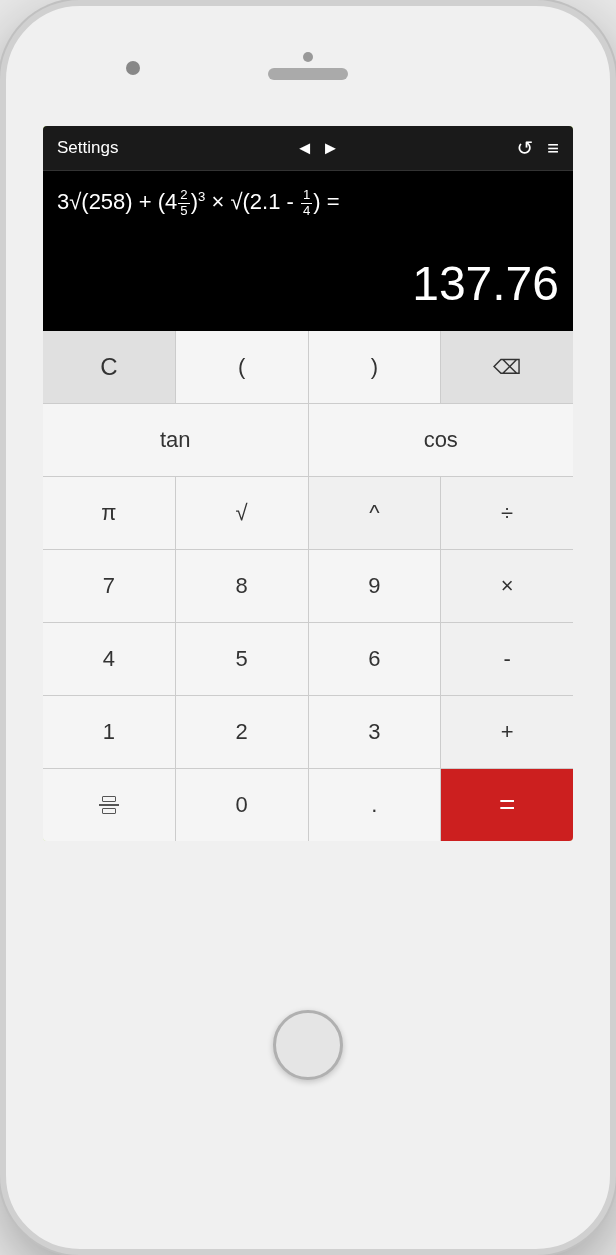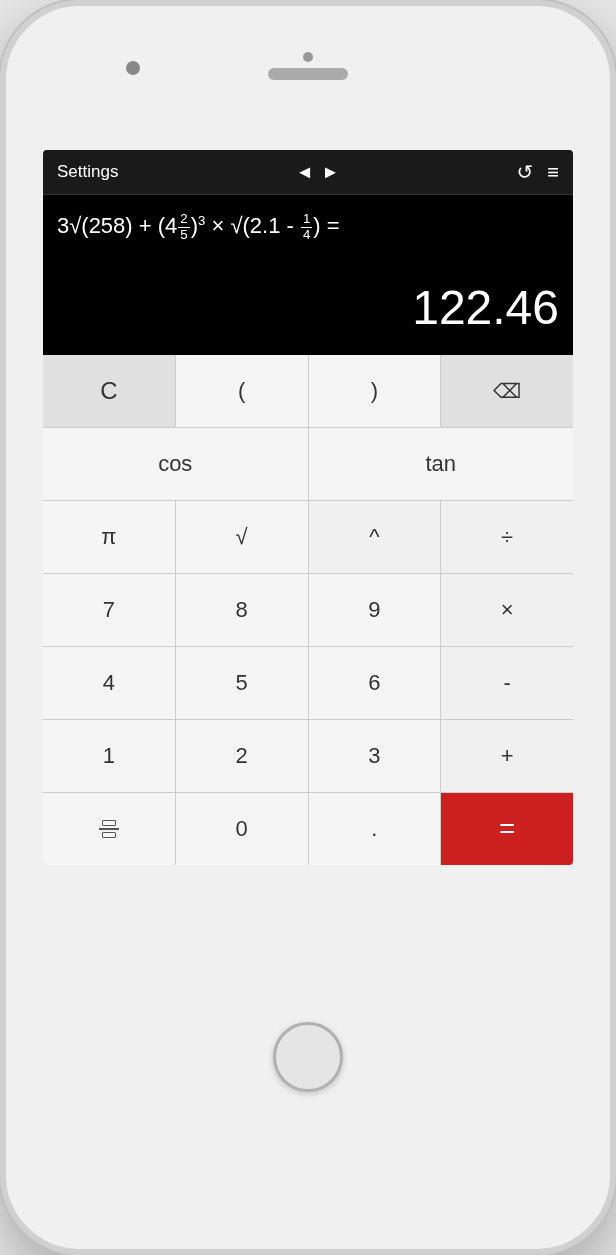--- a/index.html
+++ b/index.html
@@ -64,21 +64,20 @@
       top: 55px;
     }
 
     
     .phone-screen {
       width: 530px;
       background: #bef264;
       border-radius: 4px;
       overflow: hidden;
       flex-shrink: 0;
-      margin-top: 24px;
     }
 
     
     .header-bar {
       background: #1a1a1a;
       display: flex;
       align-items: center;
       justify-content: space-between;
       padding: 10px 14px;
       border-bottom: 1px solid #333;
@@ -282,33 +281,33 @@
     <div class="calc-display">
       <div class="calc-expression">
         3√(258) + (4<span class="fraction">
             <span class="num">2</span>
             <span class="den">5</span>
           </span>)<sup>3</sup> × √(2.1 - <span class="fraction">
             <span class="num">1</span>
             <span class="den">4</span>
           </span>) =
       </div>
-      <div class="calc-result">122.46</div>
+      <div class="calc-result">137.76</div>
     </div>
 
     <div class="keypad" id="keypad-container">
     <div class="key-row">
           <div class="key key-clear">C</div>
           <div class="key">(</div>
           <div class="key">)</div>
           <div class="key key-clear key-backspace">⌫</div>
         </div>
         <div class="key-row">
+          <div class="key">tan</div>
           <div class="key">cos</div>
-          <div class="key">tan</div>
         </div>
         <div class="key-row">
           <div class="key">π</div>
           <div class="key">√</div>
           <div class="key key-operator">^</div>
           <div class="key key-operator">÷</div>
         </div>
         <div class="key-row">
           <div class="key">7</div>
           <div class="key">8</div>

